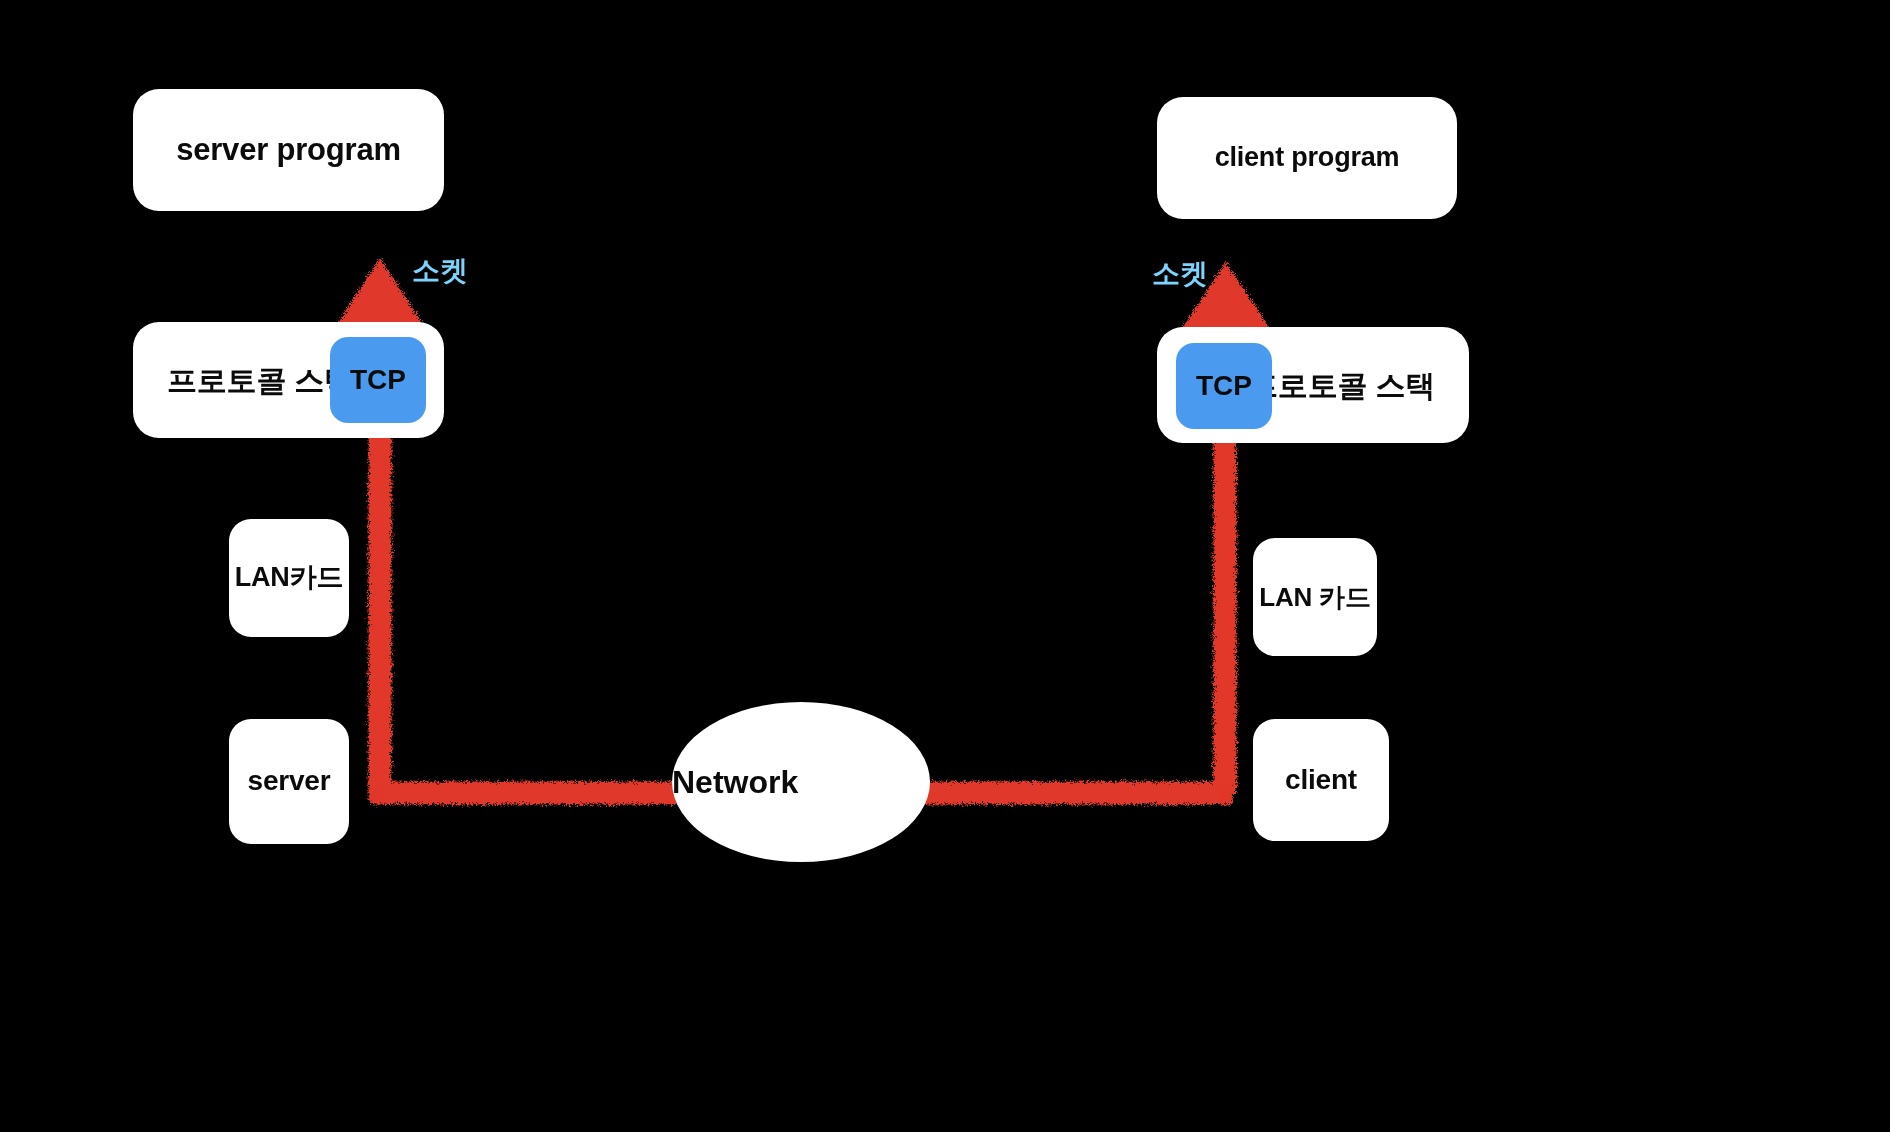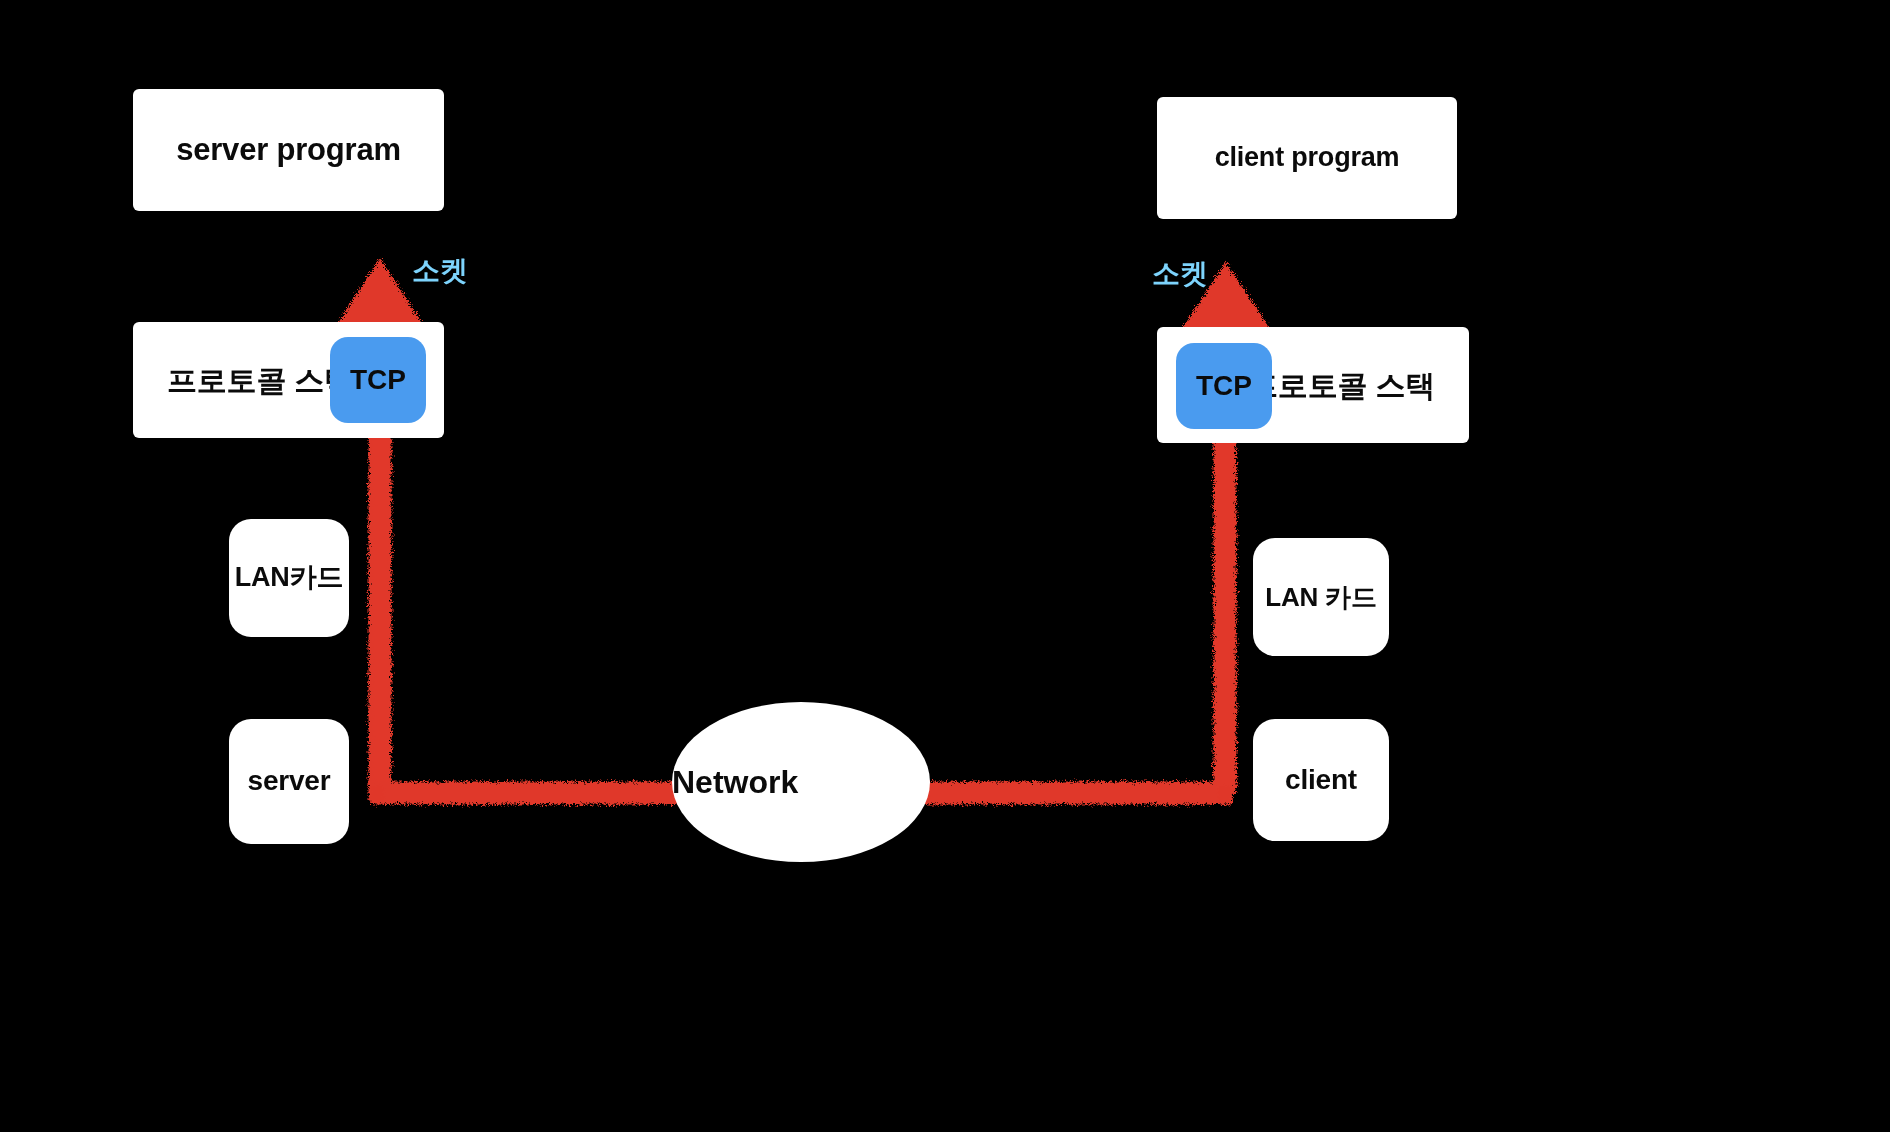--- a/index.html
+++ b/index.html
@@ -26,21 +26,21 @@
     color: #0b0b0b;
     display: flex;
     align-items: center;
     justify-content: center;
     font-weight: 700;
     letter-spacing: -0.2px;
     line-height: 1.1;
     text-align: center;
     white-space: nowrap;
   }
-  .rounded-lg { border-radius: 6px; }
+  .rounded-lg { border-radius: 26px; }
   .rounded-md { border-radius: 22px; }
 
   .ellipse {
     position: absolute;
     background: #ffffff;
     color: #0b0b0b;
     border-radius: 50%;
     display: flex;
     align-items: center;
     justify-content: flex-start;
@@ -168,21 +168,21 @@
   </div>
 
   <div class="node rounded-lg stack-right" style="left:1157px; top:327px; width:312px; height:116px; font-size:30px; z-index:5;">
     <span>프로토콜 스택</span>
   </div>
 
   <div class="tcp" style="left:1176px; top:343px; width:96px; height:86px; font-size:28px;">
     <span>TCP</span>
   </div>
 
-  <div class="node rounded-md" style="left:1253px; top:538px; width:136px; height:118px; font-size:26px; z-index:5;">
+  <div class="node rounded-md" style="left:1253px; top:538px; width:124px; height:118px; font-size:26px; z-index:5;">
     <span>LAN 카드</span>
   </div>
 
   <div class="node rounded-md" style="left:1253px; top:719px; width:136px; height:122px; font-size:28px; z-index:5;">
     <span>client</span>
   </div>
 
 </div>
 
 </body></html>

